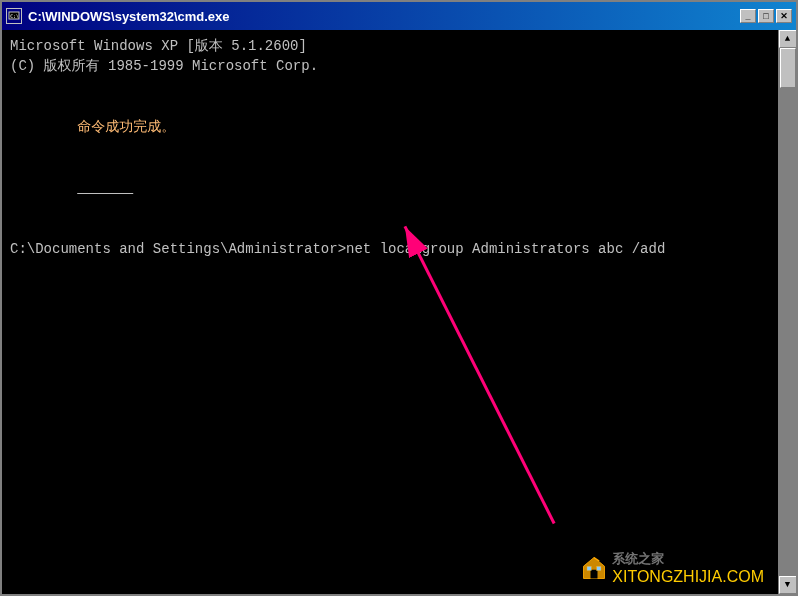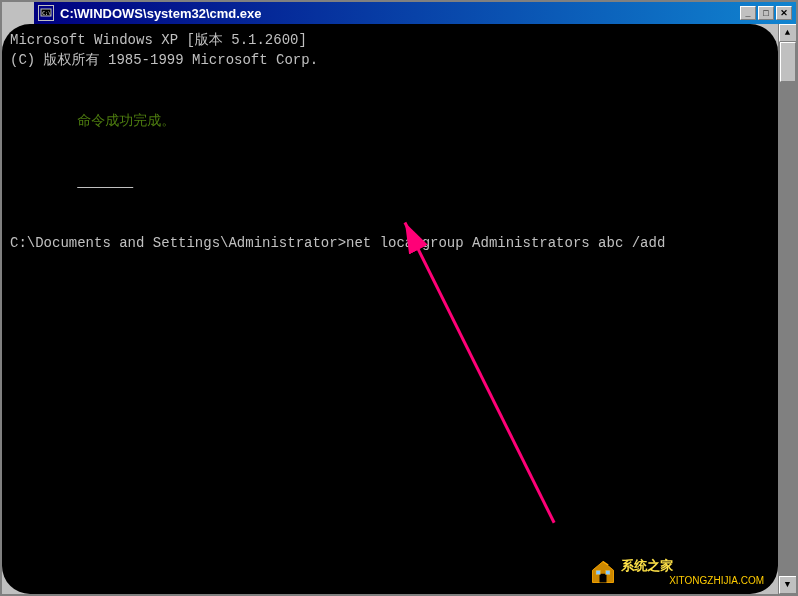--- a/index.html
+++ b/index.html
@@ -20,27 +20,26 @@
       flex-direction: column;
       border: 2px solid #808080;
     }
 
     .title-bar {
       background: linear-gradient(to right, #000080, #1084d0);
       color: white;
       font-size: 13px;
       font-weight: bold;
       font-family: 'Tahoma', Arial, sans-serif;
-      height: 22px;
+      height: 28px;
       display: flex;
       align-items: center;
       padding: 0 4px;
       gap: 6px;
       flex-shrink: 0;
-      margin-left: 32px;
     }
 
     .title-bar-icon {
       width: 16px;
       height: 16px;
       background: #c0c0c0;
       display: flex;
       align-items: center;
       justify-content: center;
       font-size: 9px;
@@ -83,21 +82,20 @@
 
     .cmd-window {
       background: #000000;
       color: #c0c0c0;
       font-family: 'Courier New', Courier, monospace;
       font-size: 14px;
       flex: 1;
       padding: 6px 8px;
       position: relative;
       overflow: hidden;
-      border-radius: 28px;
     }
 
     .scrollbar {
       width: 18px;
       background: #c0c0c0;
       display: flex;
       flex-direction: column;
       align-items: center;
       border-left: 1px solid #808080;
     }
@@ -131,21 +129,21 @@
       border-bottom-color: #808080;
       margin: 0 auto;
     }
 
     .cmd-line {
       line-height: 1.45;
       white-space: pre;
     }
 
     .cmd-line.success {
-      color: #4d7c0f;
+      color: #fdba74;
     }
 
     .underline {
       text-decoration: underline;
       color: #c0c0c0;
     }
 
     
     .arrow-container {
       position: absolute;
@@ -168,31 +166,30 @@
       padding: 2px 6px;
       border-radius: 2px;
     }
 
     .watermark-icon {
       width: 28px;
       height: 28px;
     }
 
     .watermark-text {
-      color: #fde047;
+      color: #737373;
       font-family: Arial, sans-serif;
       font-size: 13px;
       font-weight: bold;
     }
 
     .watermark-subtext {
       color: #ffcc00;
       font-family: Arial, sans-serif;
-      font-size: 10px;
-      margin-left: 48px;
+      font-size: 16px;
     }
   </style>
 </head>
 <body>
 
 <div class="window">
 
   <div class="title-bar">
     <div class="title-bar-icon">
       <svg width="14" height="14" viewBox="0 0 14 14">

